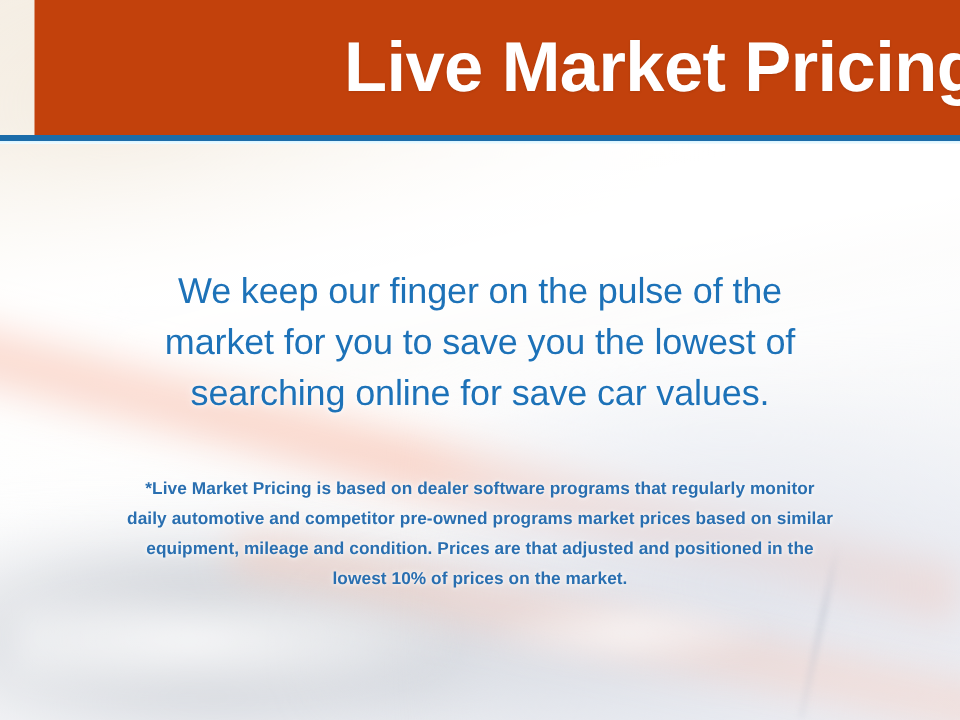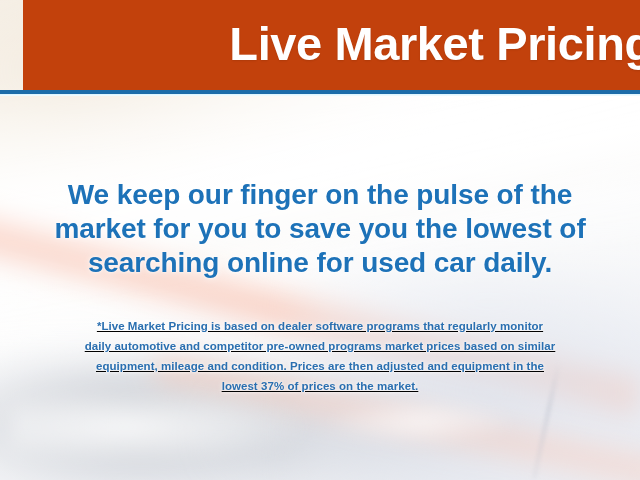--- a/index.html
+++ b/index.html
@@ -287,38 +287,37 @@
     position: absolute;
     left: 0;
     top: 178px;
     width: 640px;
     text-align: center;
     z-index: 5;
   }
 
   .headline-line {
     color: #1d72b8;
-    font-size: 28px;
-    font-weight: bold;
+    font-size: 24px;
+    font-weight: normal;
     line-height: 34px;
     letter-spacing: -0.1px;
     white-space: nowrap;
     text-shadow: 0 0 3px rgba(255,255,255,0.95),
                  0 0 7px rgba(255,255,255,0.75);
   }
 
   
   .footnote {
     position: absolute;
     left: 0;
     top: 316px;
     width: 640px;
     text-align: center;
     z-index: 5;
-    text-decoration: underline;
   }
 
   .footnote-line {
     color: #2a6fb0;
     font-size: 11.5px;
     font-weight: bold;
     line-height: 20px;
     letter-spacing: 0.05px;
     white-space: nowrap;
     text-shadow: 0 0 3px rgba(255,255,255,0.95),
@@ -349,23 +348,23 @@
 
   <div class="banner">
     <h1 class="banner-title"><span>Live Market Pricing</span><span class="asterisk">*</span></h1>
   </div>
   <div class="banner-rule"></div>
   <div class="banner-gloss"></div>
 
   <div class="headline">
     <div class="headline-line">We keep our finger on the pulse of the</div>
     <div class="headline-line">market for you to save you the lowest of</div>
-    <div class="headline-line">searching online for used car daily.</div>
+    <div class="headline-line">searching online for save car values.</div>
   </div>
 
   <div class="footnote">
     <div class="footnote-line">*Live Market Pricing is based on dealer software programs that regularly monitor</div>
     <div class="footnote-line">daily automotive and competitor pre-owned programs market prices based on similar</div>
-    <div class="footnote-line">equipment, mileage and condition. Prices are then adjusted and equipment in the</div>
-    <div class="footnote-line">lowest 37% of prices on the market.</div>
+    <div class="footnote-line">equipment, mileage and condition. Prices are that adjusted and positioned in the</div>
+    <div class="footnote-line">lowest 10% of prices on the market.</div>
   </div>
 
 </div>
 
 </body></html>

